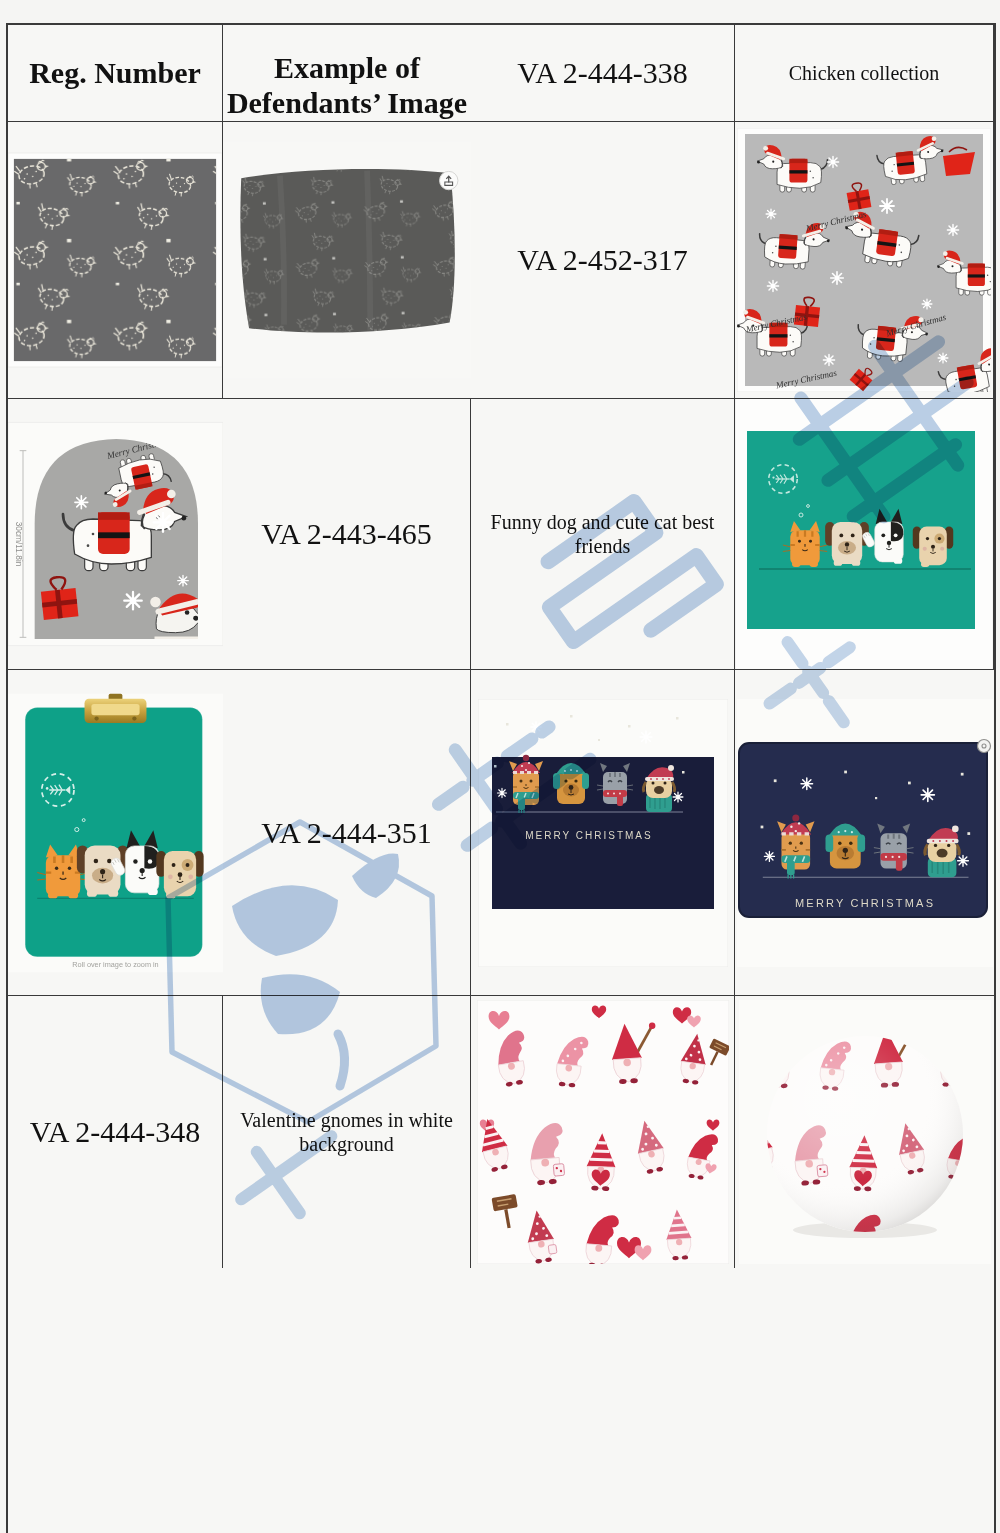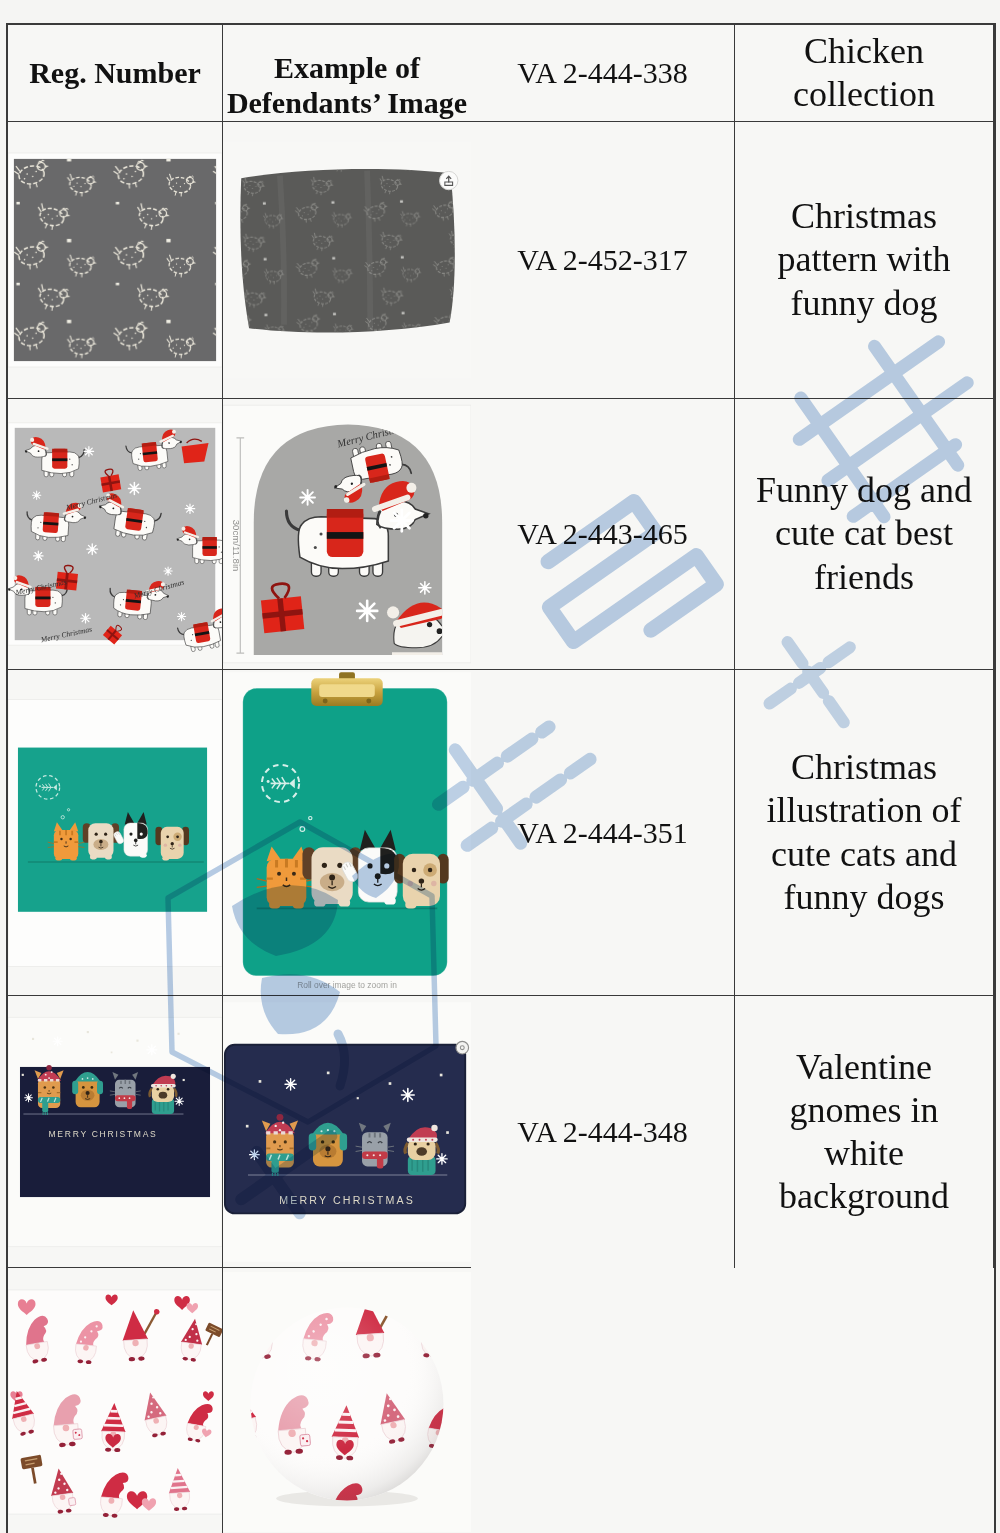--- a/index.html
+++ b/index.html
@@ -11,21 +11,21 @@
        grid-template-rows:97px 277px 271px 326px 272px 268px;}
   .c{border-right:1.5px solid #3a3a3a;border-bottom:1.5px solid #3a3a3a;
      display:flex;align-items:center;justify-content:center;text-align:center;
      position:relative;overflow:hidden;background:#f7f7f5;}
   .c.last{border-right:none}
   .c.bot{border-bottom:none}
   .hc{font-weight:700;font-size:30px;line-height:1.18;}
   .hw3{max-width:175px;display:inline-block;}
   .hw4{max-width:252px;display:inline-block;margin-top:24px;}
   .reg{font-size:30px;}
-  .ttl{font-size:36px;line-height:1.2;padding:0 12px;}
+  .ttl{font-size:20px;line-height:1.2;padding:0 12px;}
   .art{padding:0;}
   .art svg{display:block;}
   #wmOverlay{position:absolute;left:0;top:0;width:1000px;height:1533px;
              z-index:9;pointer-events:none;mix-blend-mode:multiply;opacity:.92;}
   #svgdefs{position:absolute;width:0;height:0;}
 </style>
 </head>
 <body>
 
 <svg id="svgdefs" aria-hidden="true">
@@ -325,23 +325,20 @@
       <g>
         <circle cx="233" cy="40" r="9.5" fill="#fbfbfa" stroke="#d5d5d3"></circle>
         <path d="M233,36 v6 M230.5,38.2 l2.5,-2.8 2.5,2.8" stroke="#555" stroke-width="1.3" fill="none"></path>
         <path d="M229,41.5 h8 v3.5 h-8 z" fill="none" stroke="#555" stroke-width="1.1"></path>
       </g>
     </svg>
   </div>
 
   <div class="c reg">
       <span>VA 2-452-317</span>
-    </div>
-  <div class="c ttl">
-      <span>Christmas pattern with funny dog</span>
     </div>
   <div class="c art">
     <svg width="254" height="264" viewBox="0 0 254 264">
       <rect width="254" height="264" fill="#fdfdfc" stroke="#ececea"></rect>
       <rect x="8" y="6" width="238" height="252" fill="#b9b9b9"></rect>
       <g clip-path="none">
         <use href="#xdog" transform="translate(60,46) scale(-0.95,0.95)"></use>
         <use href="#xdog" transform="translate(170,38) scale(0.9) rotate(-6)"></use>
         <use href="#xdog" transform="translate(52,122) scale(0.95) rotate(4)"></use>
         <use href="#xdog" transform="translate(148,118) scale(-1,1) rotate(-8)"></use>
@@ -453,23 +450,20 @@
       <use href="#tdogA" transform="translate(110,205) scale(1.3)"></use>
       <use href="#tdogB" transform="translate(156,203) scale(1.3)"></use>
       <use href="#tdogC" transform="translate(200,208) scale(1.25)"></use>
       <text x="125" y="318" text-anchor="middle" font-family="'Liberation Sans',sans-serif" font-size="8.5" fill="#a2a29e">Roll over image to zoom in</text>
     </svg>
   </div>
 
   <div class="c reg">
       <span>VA 2-444-351</span>
     </div>
-  <div class="c ttl">
-      <span>Christmas illustration of cute cats and funny dogs</span>
-    </div>
   <div class="c art">
     <svg width="250" height="268" viewBox="0 0 250 268">
       <rect width="250" height="268" fill="#fbfbf9" stroke="#ececea"></rect>
       <rect x="14" y="58" width="222" height="152" fill="#191d3a"></rect>
       <g id="wscene">
         <g fill="#e8e6dc">
           <rect x="28" y="24" width="2.5" height="2.5"></rect>
             <rect x="92" y="16" width="2.5" height="2.5"></rect>
           <rect x="150" y="26" width="2.5" height="2.5"></rect>
             <rect x="198" y="18" width="2.5" height="2.5"></rect>

